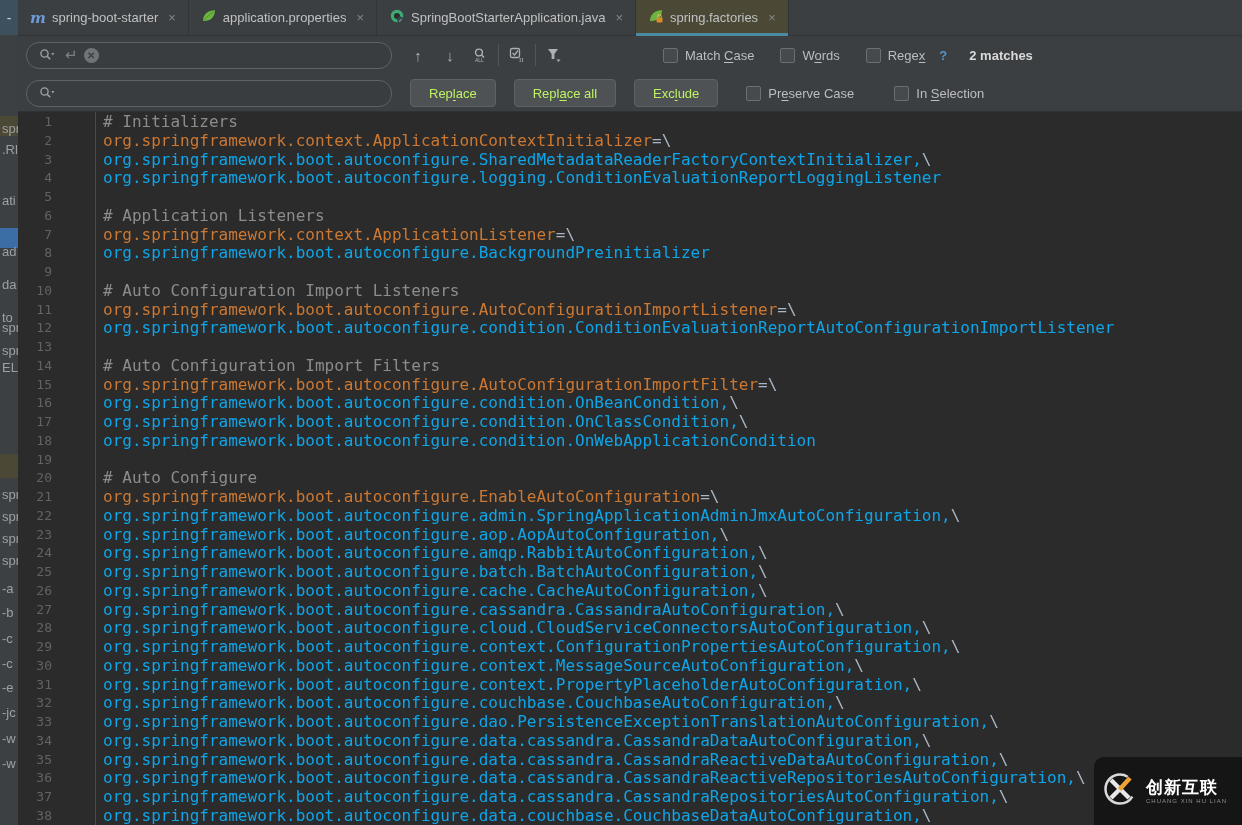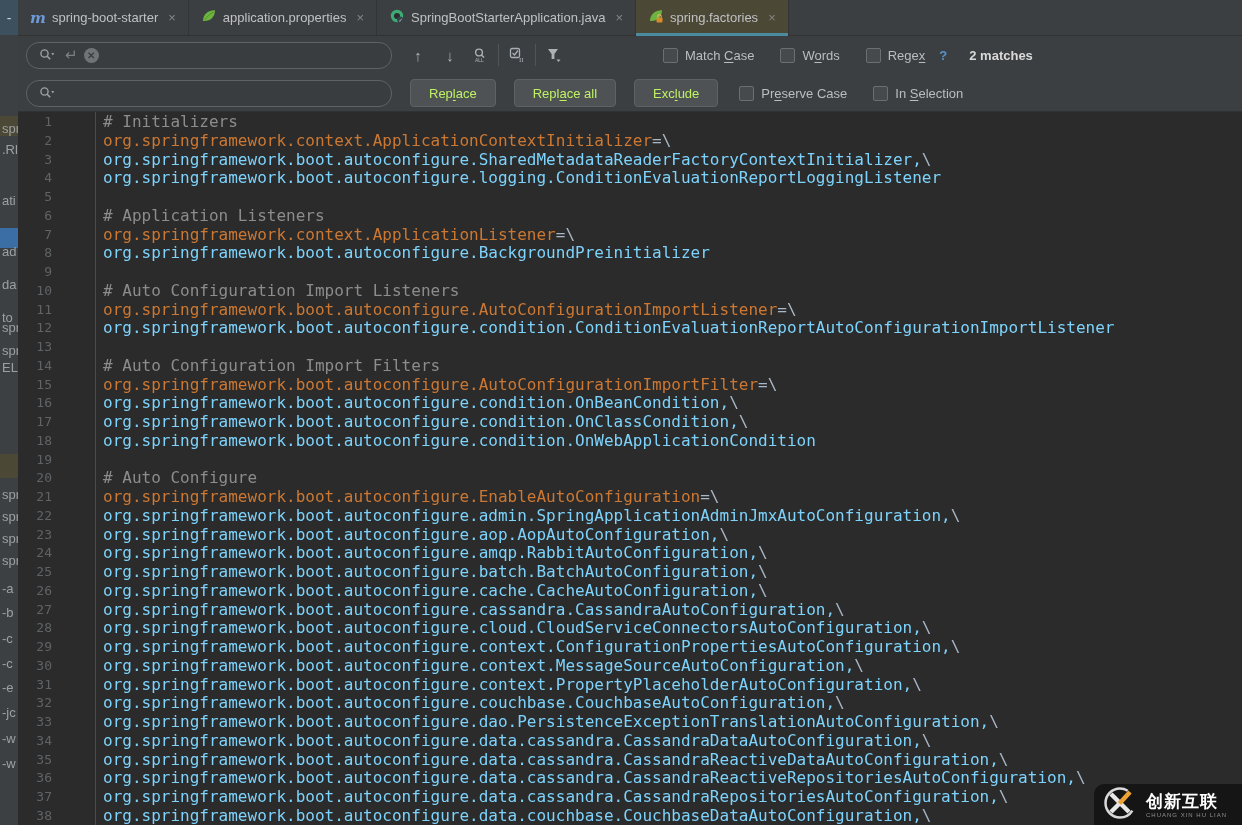--- a/index.html
+++ b/index.html
@@ -99,25 +99,25 @@
   }
   #gutter-sep { position:absolute; left:77px; top:0; bottom:0; width:1px; background:#494b4c; }
   #code {
     position:absolute; left:85px; top:1px; right:0; bottom:0;
     font-family:"DejaVu Sans Mono", monospace; font-size:16px;
     line-height:18.75px; white-space:pre; overflow:hidden;
   }
   .ln { height:18.75px; }
   .tok-comment { color:#8c8c8c; }
   .tok-key { color:#cc7832; }
-  .tok-value { color:#7dd3fc; }
+  .tok-value { color:#0ea5e9; }
   .tok-plain { color:#a9b7c6; }
   
   #watermark {
-    position:absolute; right:0; bottom:0; width:148px; height:41px;
+    position:absolute; right:0; bottom:0; width:148px; height:68px;
     background:rgba(20,20,20,0.92); border-radius:10px 0 0 0;
     display:flex; align-items:center; gap:6px; padding:0 8px 0 6px; z-index:10;
   }
   #wm-text .t1 { color:#ffffff; font-weight:bold; font-size:17px; letter-spacing:1px; line-height:20px; }
   #wm-text .t2 { color:#8f8f8f; font-size:6px; letter-spacing:1px; }
 </style>
 </head>
 <body>
 
 <div id="tree-sliver">
@@ -260,21 +260,21 @@
         <div class="btn">
           <span>Rep<u>l</u>ace</span>
         </div>
         <div class="btn">
           <span>Repl<u>a</u>ce all</span>
         </div>
         <div class="btn">
           <span>Exc<u>l</u>ude</span>
         </div>
       </span>
-    <span id="replace-options" style="display:flex; gap:26px; margin-left:21px;">
+    <span id="replace-options" style="display:flex; gap:40px; margin-left:28px;">
         <span class="opt">
           <span class="chk"></span>
           <span>Pr<u>e</u>serve Case</span>
         </span>
         <span class="opt">
           <span class="chk"></span>
           <span>In <u>S</u>election</span>
         </span>
       </span>
   </div>

